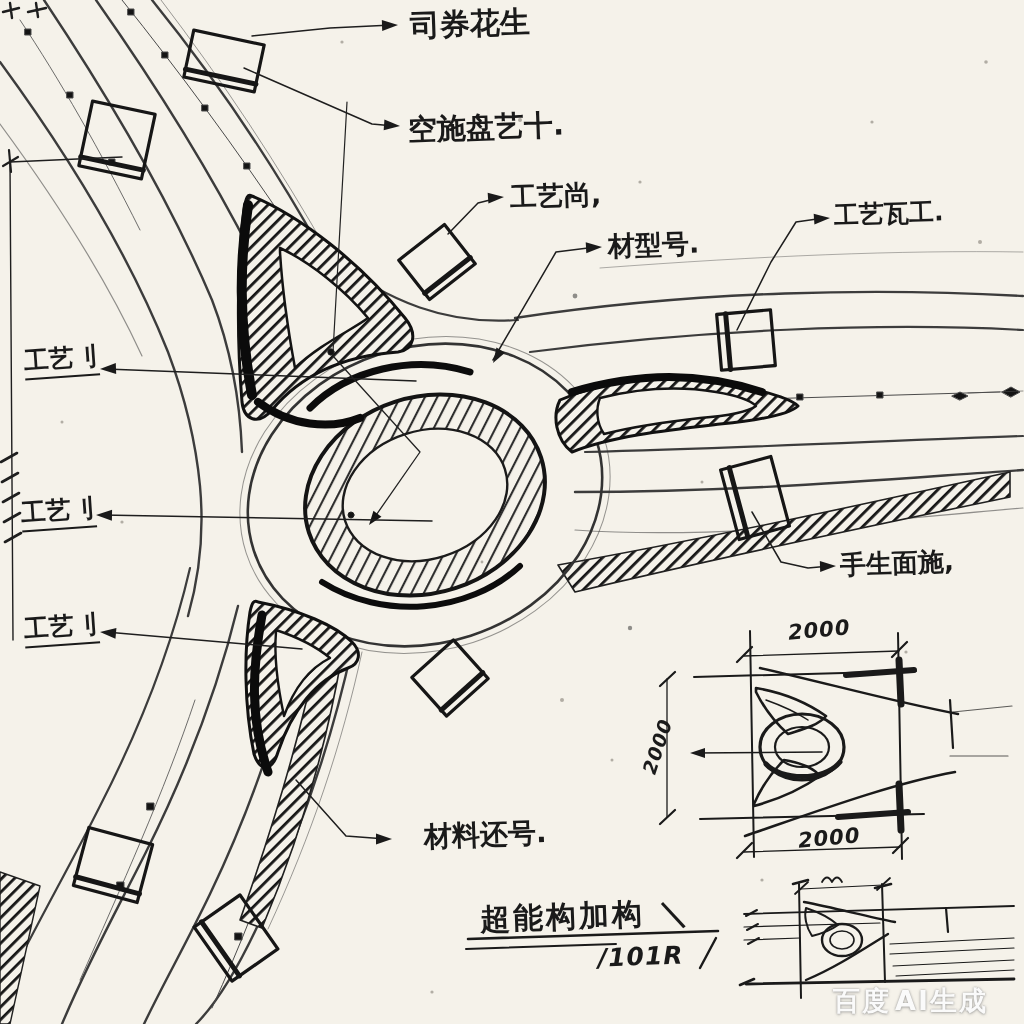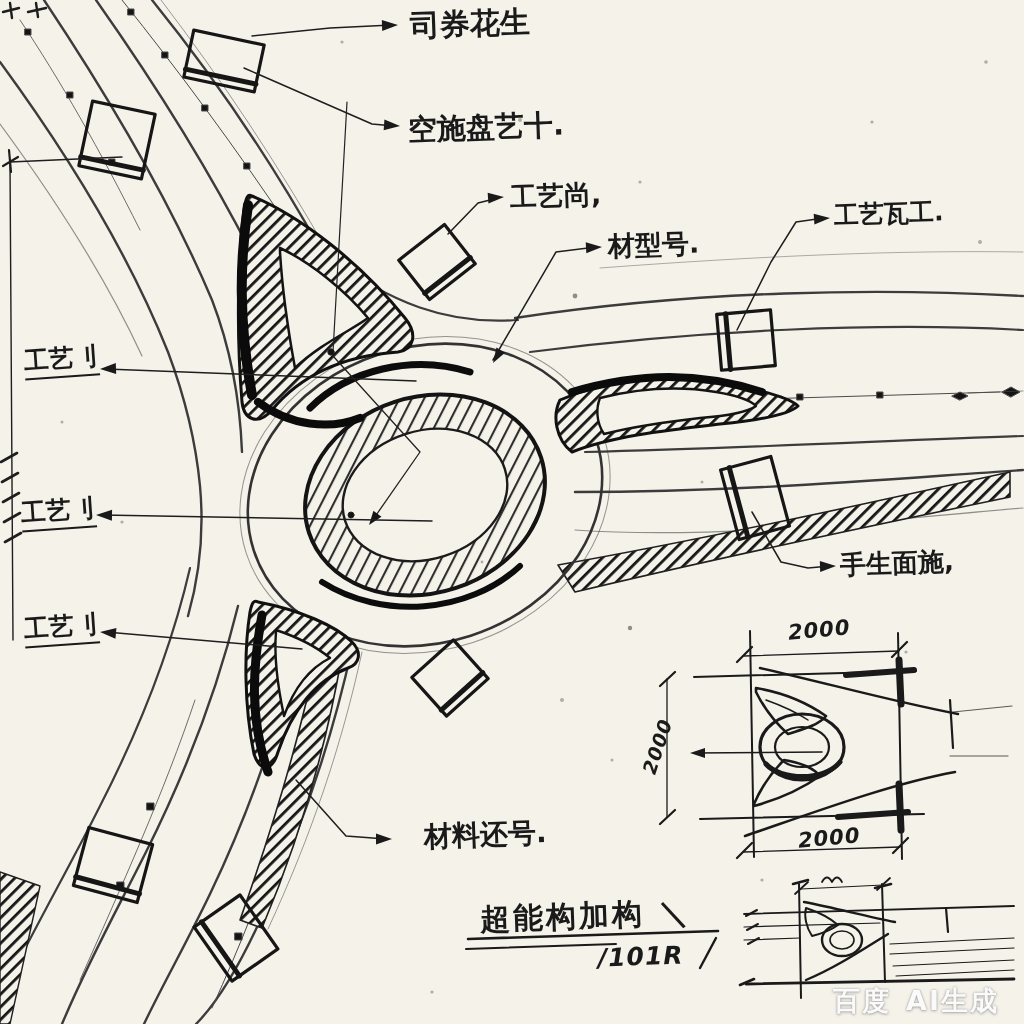--- a/index.html
+++ b/index.html
@@ -4,21 +4,21 @@
 <style>
   html,body{margin:0;padding:0;}
   body{width:1024px;height:1024px;position:relative;background:#f5f2ea;overflow:hidden;
        font-family:"DejaVu Sans",sans-serif;color:#1c1c1c;}
   #canvas{position:absolute;left:0;top:0;width:1024px;height:1024px;}
   .lbl{position:absolute;white-space:nowrap;font-weight:600;color:#1a1a1a;
        font-family:"DejaVu Sans",sans-serif;}
   .lbl.ul{border-bottom:2.5px solid #1a1a1a;padding-bottom:1px;}
   .rot{transform-origin:left top;}
   .dim{font-style:italic;letter-spacing:1px;font-weight:600;}
-  #watermark{position:absolute;left:833px;top:983px;display:flex;gap:15px;
+  #watermark{position:absolute;left:833px;top:983px;display:flex;gap:4px;
        font-weight:bold;font-size:27px;letter-spacing:2px;color:rgba(255,255,255,.95);
        text-shadow:0 0 2px rgba(140,140,140,.8),0 1px 3px rgba(120,120,120,.5);}
 </style>
 </head>
 <body>
 
 <svg id="canvas" viewBox="0 0 1024 1024" stroke-linecap="round" stroke-linejoin="round">
   <defs>
     <pattern id="hI" patternUnits="userSpaceOnUse" width="9" height="9" patternTransform="rotate(45)">
       <rect width="9" height="9" fill="#f5f2ea"></rect>

